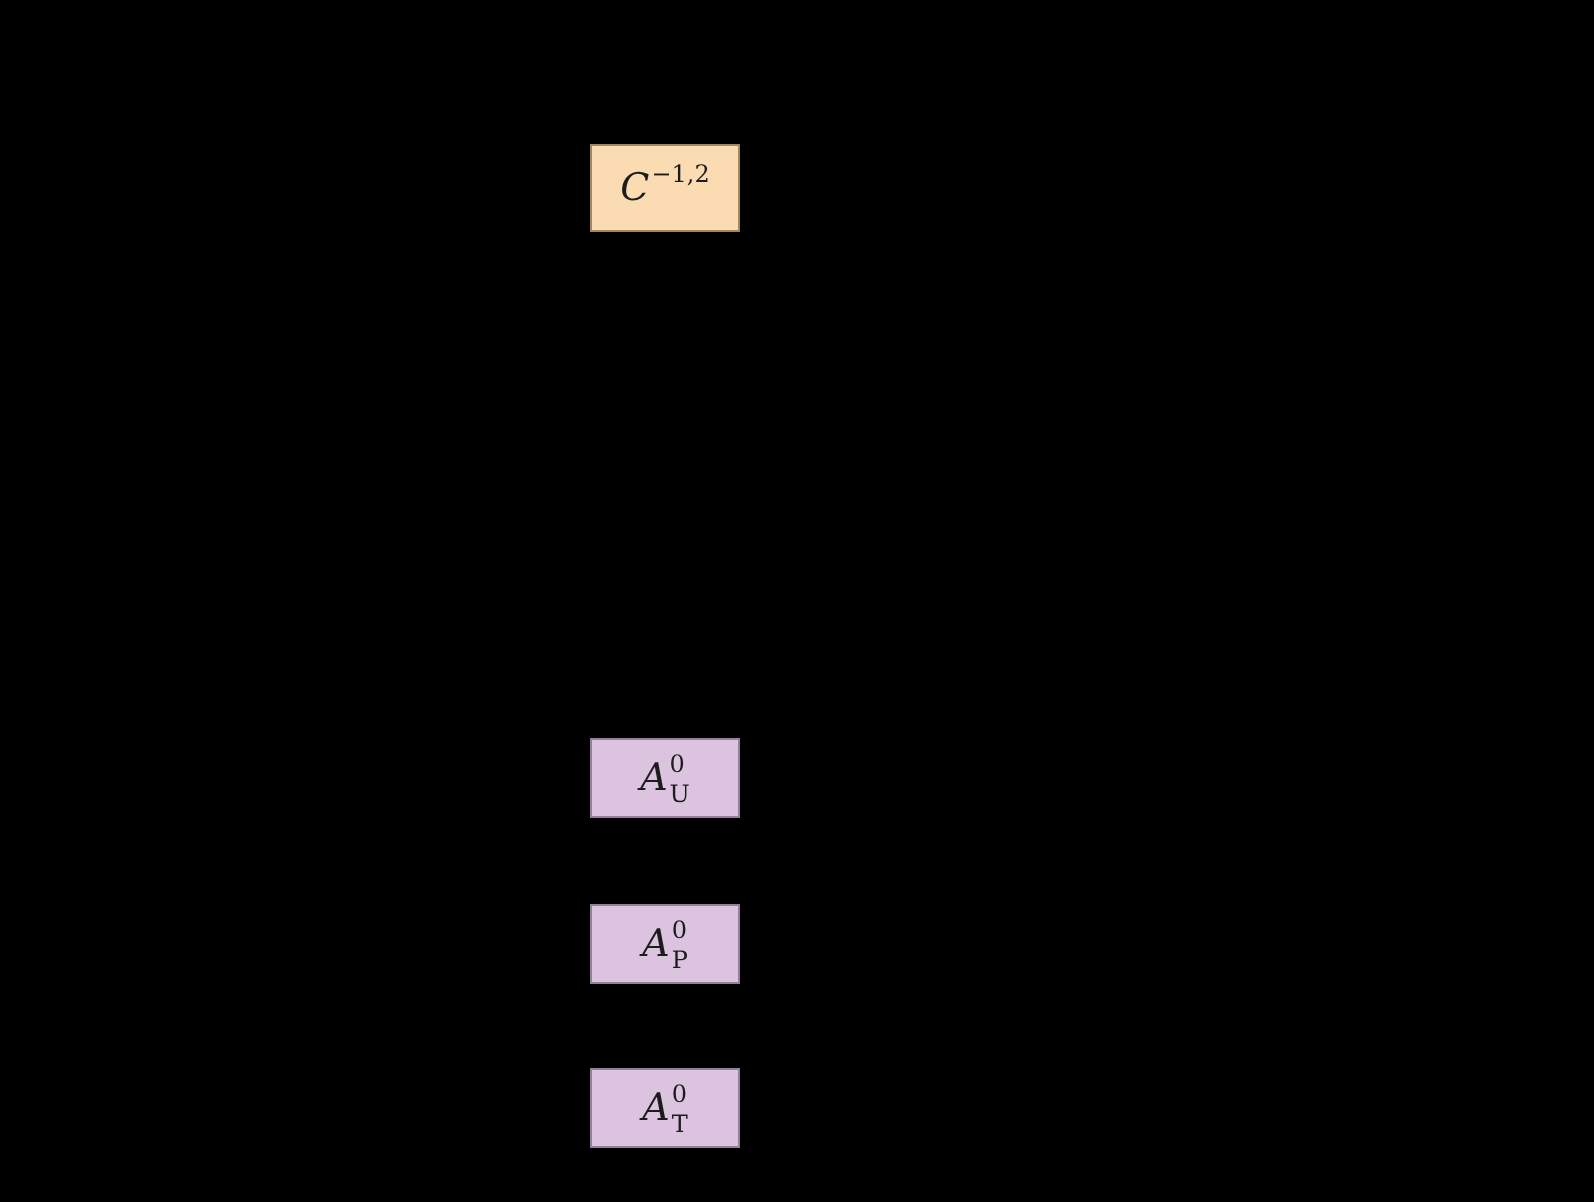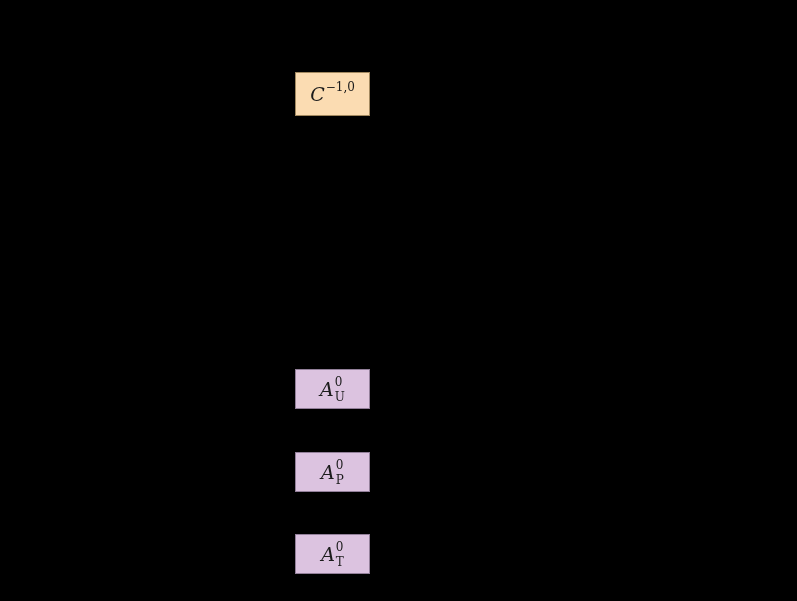--- a/index.html
+++ b/index.html
@@ -58,21 +58,21 @@
 </style>
 </head>
 <body>
 
 <div id="canvas" style="background-color: rgb(0, 0, 0);">
 
   <div class="node node-c" style="background-color: rgb(251, 220, 178); border-color: rgb(161, 136, 95); color: rgb(28, 28, 28);">
     <span class="label">
       <span class="base">C</span>
       <span class="scripts">
-        <span class="sup">−1,0</span>
+        <span class="sup">−1,2</span>
         <span class="sub"></span>
       </span>
     </span>
   </div>
 
   <div class="node node-au" style="background-color: rgb(220, 195, 224); border-color: rgb(147, 128, 154); color: rgb(28, 28, 28);">
     <span class="label">
       <span class="base">A</span>
       <span class="scripts">
         <span class="sup">0</span>

